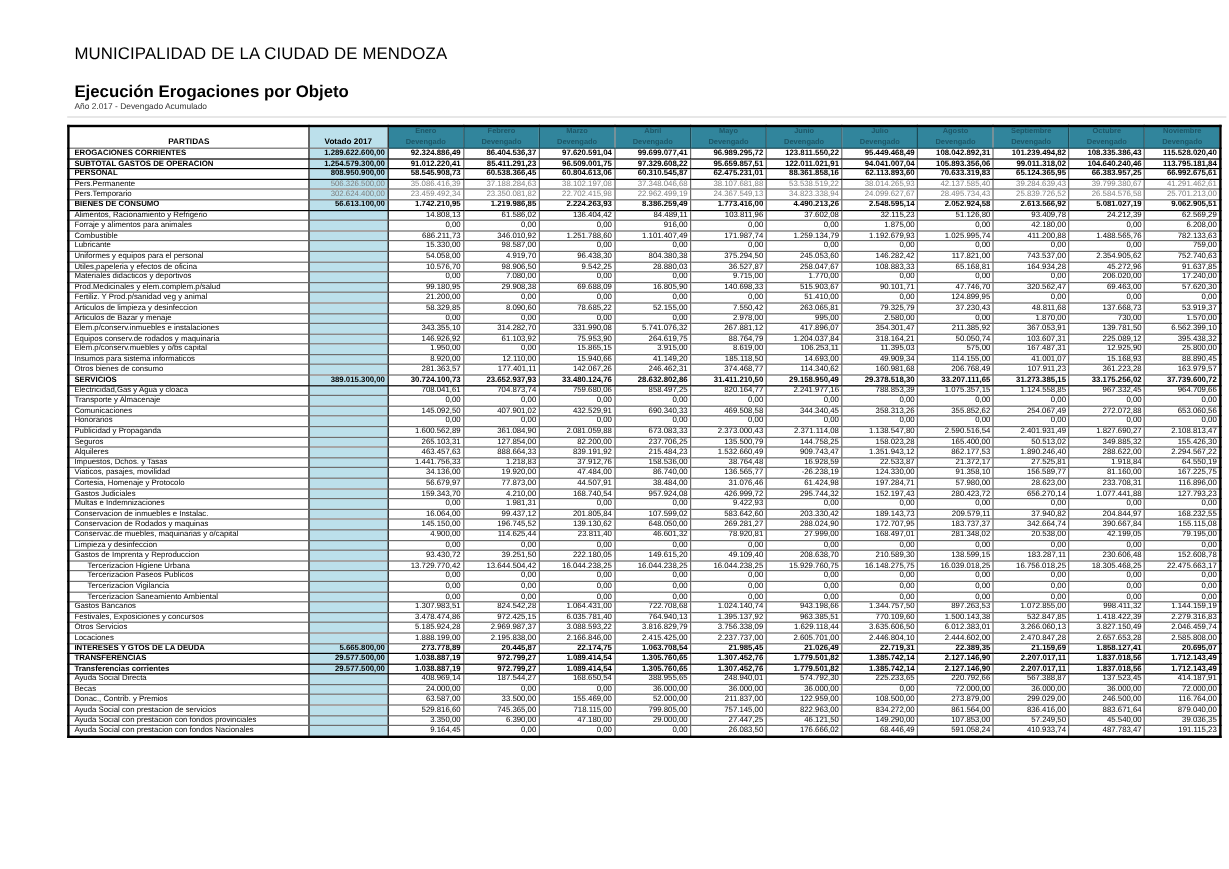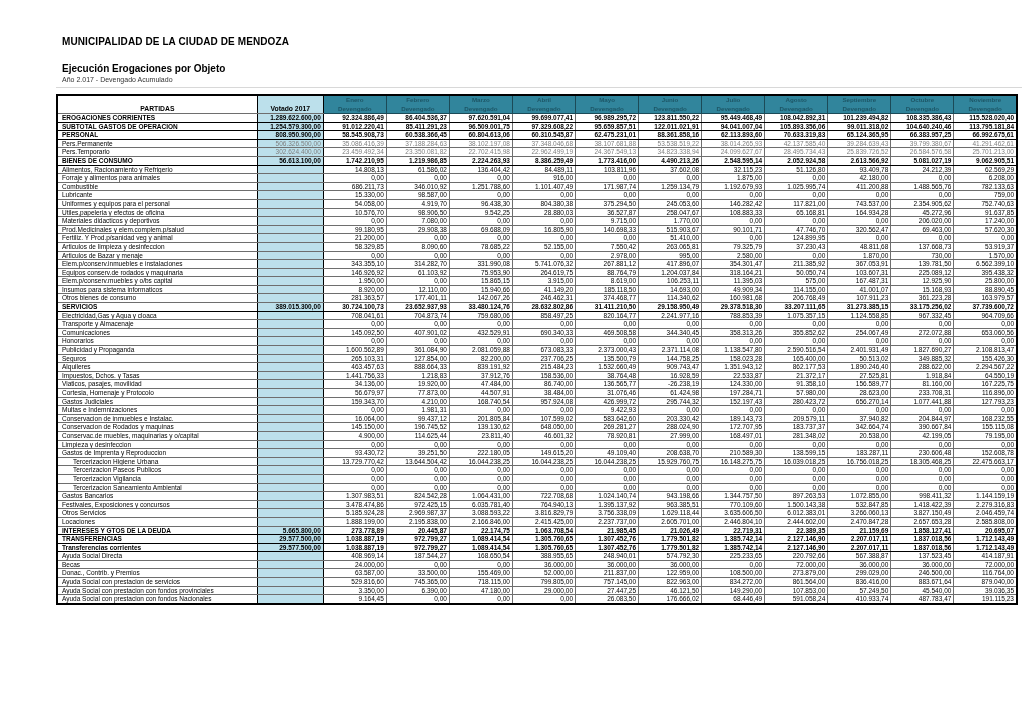--- a/index.html
+++ b/index.html
@@ -1,19 +1,19 @@
 <!DOCTYPE html>
 <html style="--teal: #31859C; --tealtext: #1D5666; --ltblue: #BCE0EB;"><head>
 <meta charset="utf-8">
 <style>
   html,body{margin:0;padding:0;width:1024px;height:724px;background:#ffffff;
     font-family:"Liberation Sans",sans-serif;color:#000;}
   .sheet{position:absolute;left:56px;top:36px;width:966px;}
-  .org-title{font-size:10px;font-weight:bold;margin:0 0 16px 6px;letter-spacing:.1px;}
-  .report-title{font-size:10px;font-weight:bold;margin:0 0 2px 6px;}
+  .org-title{font-size:14px;font-weight:normal;margin:0 0 16px 6px;letter-spacing:.1px;}
+  .report-title{font-size:14px;font-weight:bold;margin:0 0 2px 6px;}
   .report-subtitle{font-size:7px;margin:0 0 4px 6px;color:#333;}
   .rule{border-top:1px solid #d8d8d8;margin:0 0 6px 0;width:966px;}
   table{border-collapse:collapse;table-layout:fixed;width:962px;border:2px solid #000;}
   th,td{border:1px solid #6e6e6e;padding:0 2px;height:7.4px;line-height:7.6px;
     font-size:6.5px;white-space:nowrap;overflow:hidden;}
   .mon-h{background:var(--teal);color:var(--tealtext);font-weight:bold;text-align:center;
     font-size:6.2px;line-height:8.4px;height:17px;border:1px solid #1b4a57;}
   .vot-h{background:var(--ltblue);font-weight:bold;text-align:center;vertical-align:bottom;
     font-size:6.8px;border-right:1.6px solid #000;}
   .lbl-h{background:#fff;font-weight:bold;text-align:center;vertical-align:bottom;

